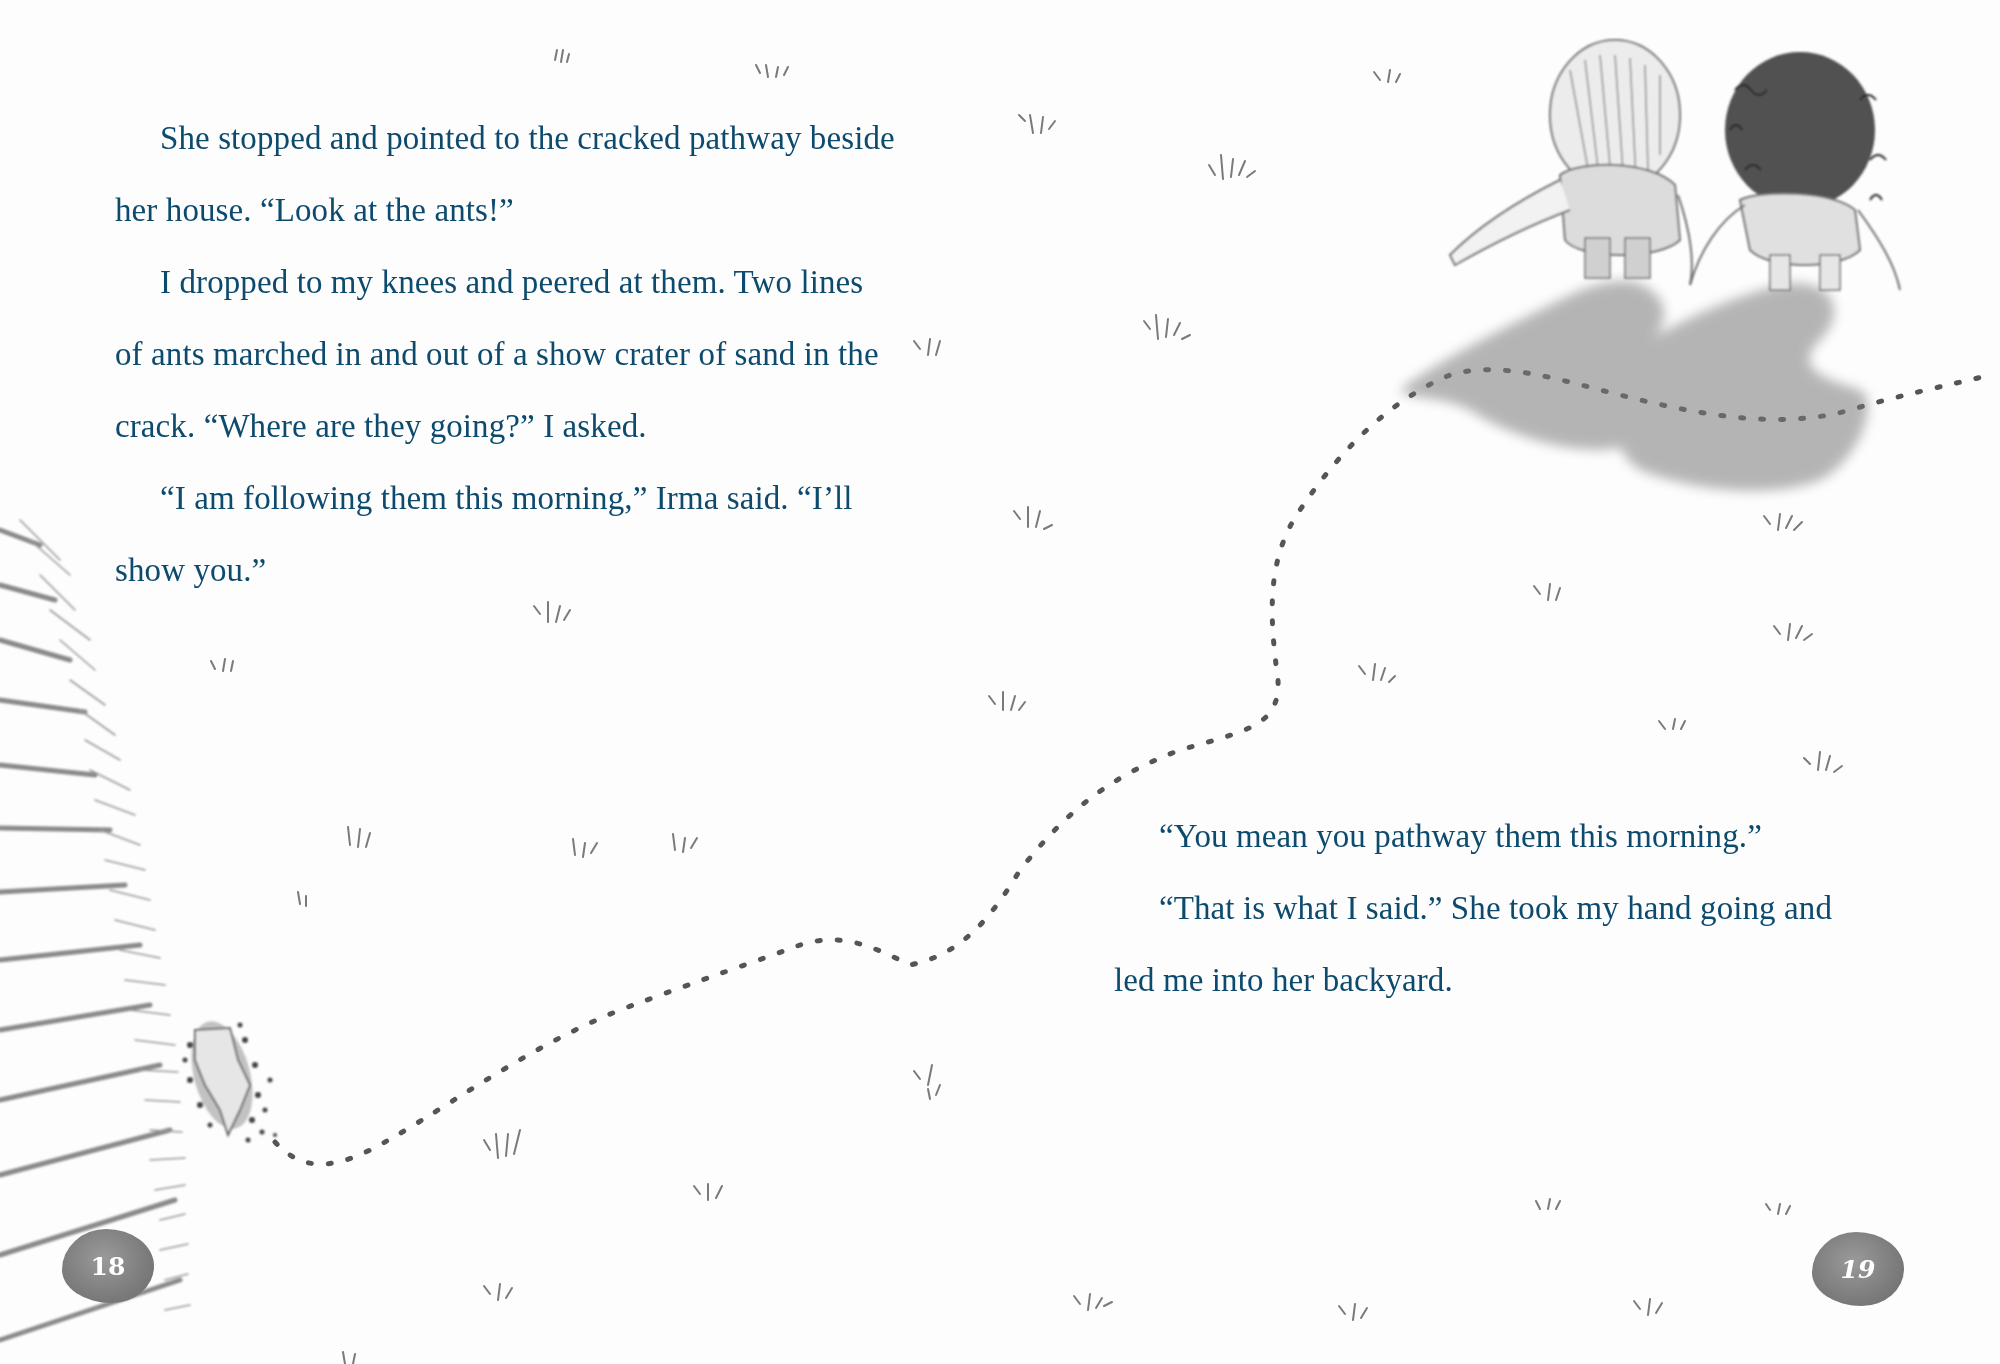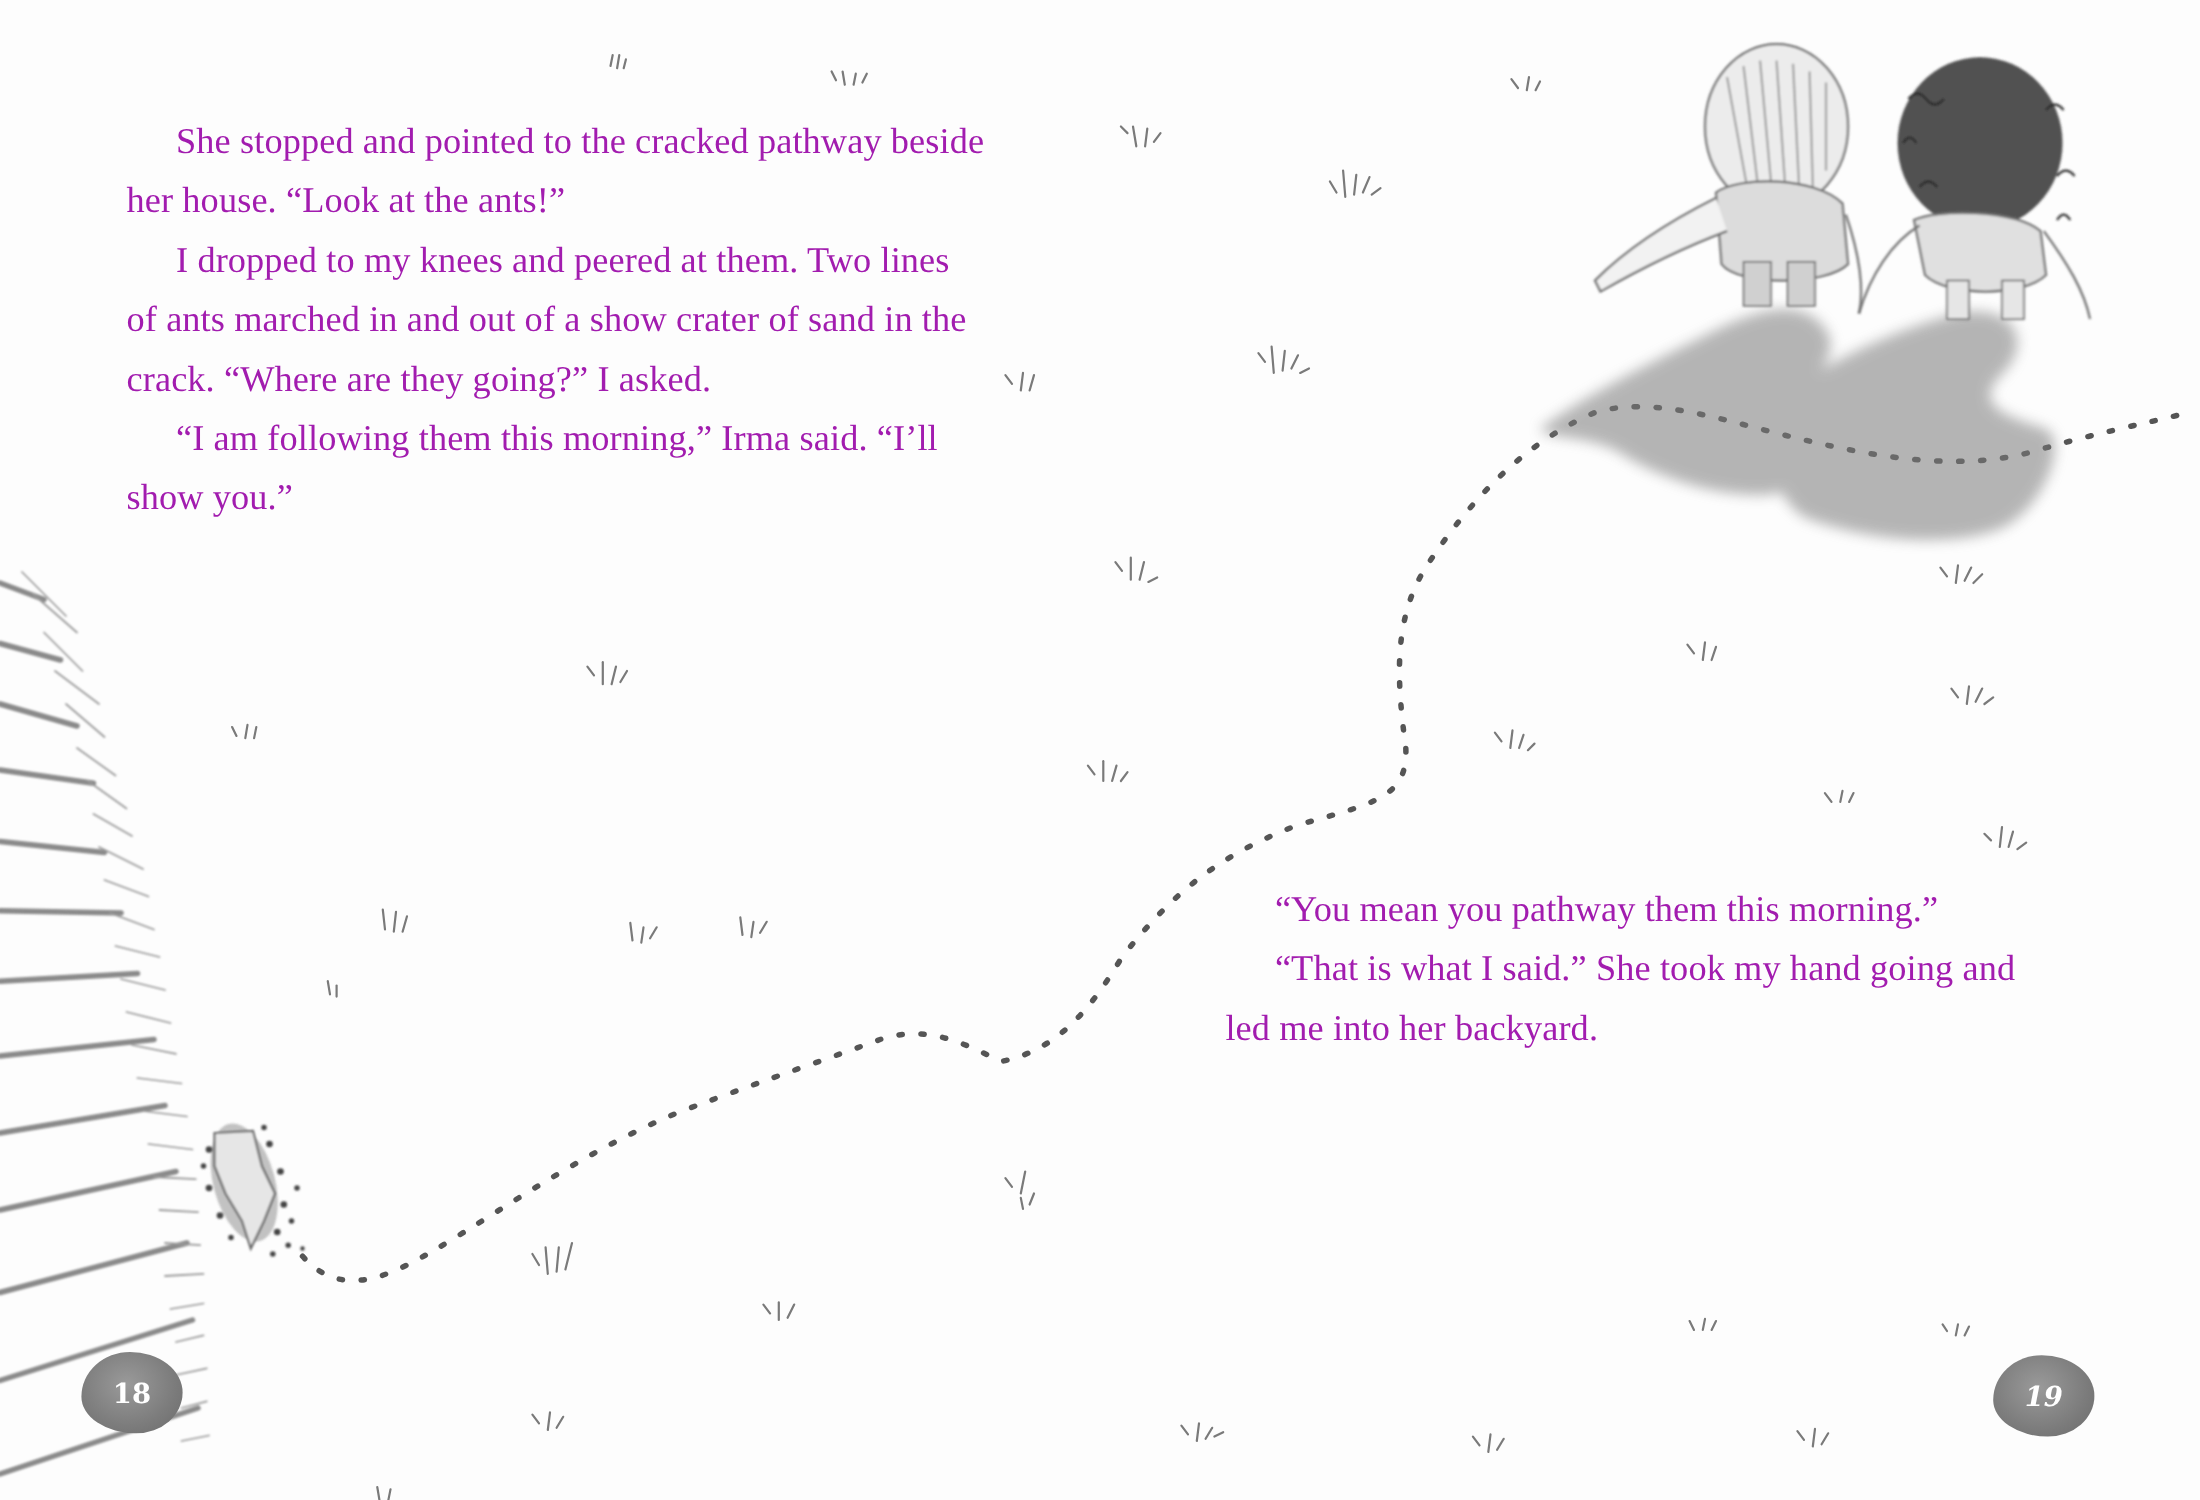--- a/index.html
+++ b/index.html
@@ -1,28 +1,28 @@
 <!DOCTYPE html>
 <html><head>
 <meta charset="utf-8">
 <style>
   html, body { margin:0; padding:0; }
   body { width:2000px; height:1364px; background:#fdfdfd; position:relative; overflow:hidden;
          font-family:"DejaVu Serif","Liberation Serif", serif; color:#1d1d1d; }
   .spread { position:absolute; inset:0; }
   .art { position:absolute; left:0; top:0; width:2000px; height:1364px; }
   .text-block { position:absolute; font-family:"Liberation Serif","DejaVu Serif", serif; font-size:33px;
-                line-height:54px; color:#a21caf; letter-spacing:0.1px; }
+                line-height:72px; color:#0c4a6e; letter-spacing:0.1px; }
   .text-block p { margin:0; text-indent:45px; }
   #left-text { left:115px; top:102px; width:780px; }
   #right-text { left:1114px; top:800px; width:760px; }
   .page-num { position:absolute; width:92px; height:74px; background:radial-gradient(ellipse at 45% 40%, #9a9a9a 0%, #7c7c7c 60%, #6a6a6a 100%);
               border-radius:48% 52% 46% 54% / 55% 50% 50% 45%; color:#fff; font-family:"DejaVu Serif", serif;
               font-weight:bold; font-size:25px; display:flex; align-items:center; justify-content:center; }
-  #page-18 { left:74px; top:1229px; }
+  #page-18 { left:62px; top:1229px; }
   #page-19 { left:1812px; top:1232px;font-style:italic; }
 </style>
 </head>
 <body>
 
 <div class="spread">
 
   <svg class="art" viewBox="0 0 2000 1364" xmlns="http://www.w3.org/2000/svg">
     <defs>
       <filter id="blur6">

